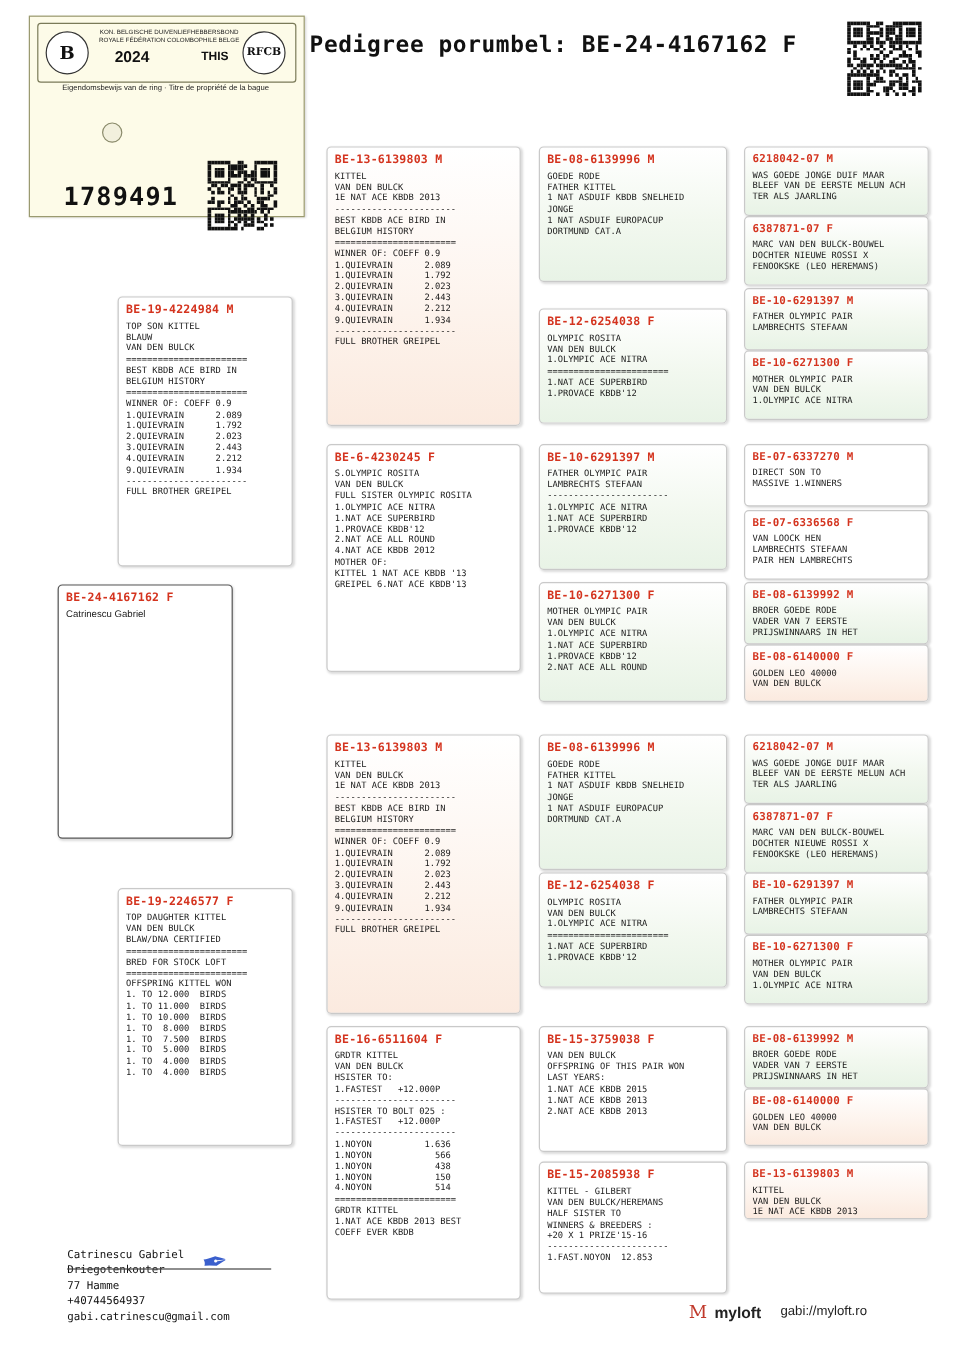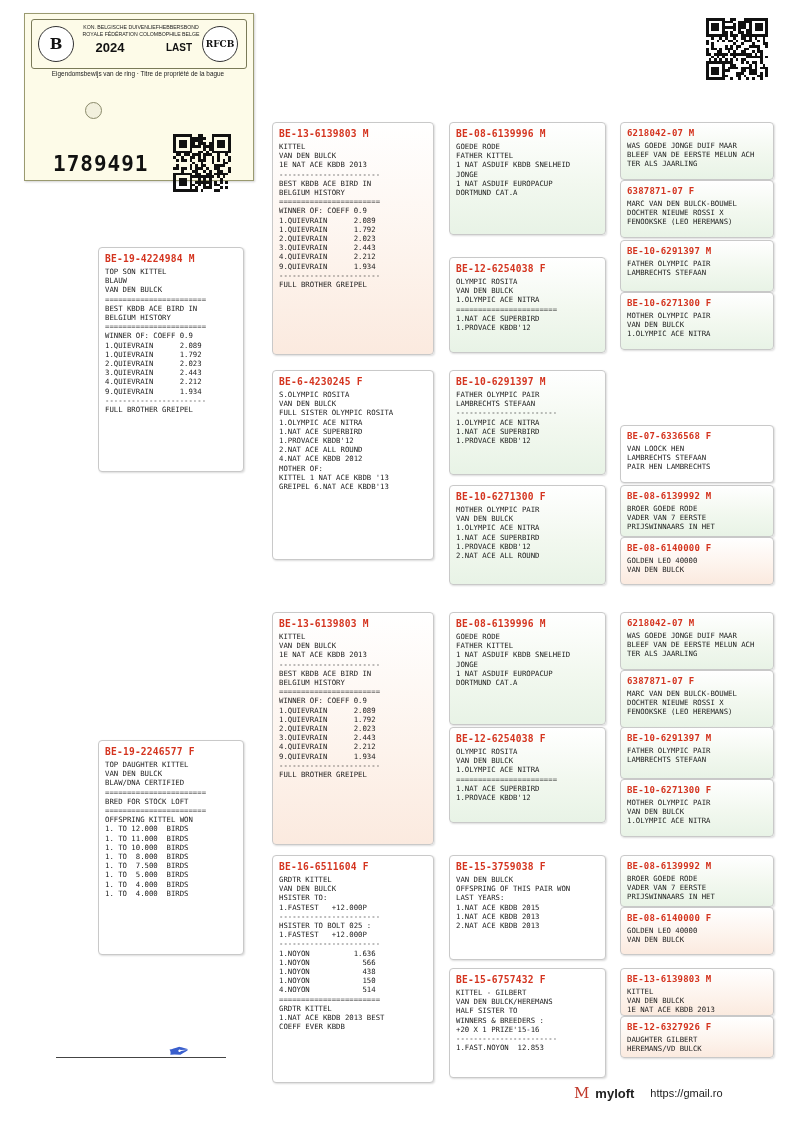--- a/index.html
+++ b/index.html
@@ -127,20 +127,21 @@
   }
   .myloft .mark{font-family:"DejaVu Serif",serif;font-size:15px;color:#c0392b;}
   .myloft .brand{font-weight:bold;font-size:13px;color:#222;}
   .myloft .url{font-size:11px;color:#222;margin-left:10px;}
 </style>
 </head>
 <body>
 
 <div class="page">
 
+  <div class="title">Pedigree porumbel: BE-24-4167162 F</div>
 
   <div class="qr-top" id="qrTop">
       <div class="cell" style="left: 0px; top: 0px; width: 2.69565px; height: 2.69565px;"></div>
       <div class="cell" style="left: 2.69565px; top: 0px; width: 2.69565px; height: 2.69565px;"></div>
       <div class="cell" style="left: 5.3913px; top: 0px; width: 2.69565px; height: 2.69565px;"></div>
       <div class="cell" style="left: 8.08696px; top: 0px; width: 2.69565px; height: 2.69565px;"></div>
       <div class="cell" style="left: 10.7826px; top: 0px; width: 2.69565px; height: 2.69565px;"></div>
       <div class="cell" style="left: 13.4783px; top: 0px; width: 2.69565px; height: 2.69565px;"></div>
       <div class="cell" style="left: 16.1739px; top: 0px; width: 2.69565px; height: 2.69565px;"></div>
       <div class="cell" style="left: 24.2609px; top: 0px; width: 2.69565px; height: 2.69565px;"></div>
@@ -423,21 +424,21 @@
     </div>
 
   <div class="ring-cert">
     <div class="ring-inner">
       <div class="ring-logo">B</div>
       <div class="ring-fed">
         <div>KON. BELGISCHE DUIVENLIEFHEBBERSBOND</div>
         <div>ROYALE FÉDÉRATION COLOMBOPHILE BELGE</div>
       </div>
       <div class="ring-year">2024</div>
-      <div class="ring-belg">LAST</div>
+      <div class="ring-belg">THIS</div>
       <div class="ring-logo2">RFCB</div>
     </div>
     <div class="ring-sub">Eigendomsbewijs van de ring · Titre de propriété de la bague</div>
     <div class="ring-dot"></div>
     <div class="ring-number">1789491</div>
     <div class="ring-qr" id="qrRing">
         <div class="cell" style="left: 0px; top: 0px; width: 2.7619px; height: 2.7619px;"></div>
         <div class="cell" style="left: 2.7619px; top: 0px; width: 2.7619px; height: 2.7619px;"></div>
         <div class="cell" style="left: 5.52381px; top: 0px; width: 2.7619px; height: 2.7619px;"></div>
         <div class="cell" style="left: 8.28571px; top: 0px; width: 2.7619px; height: 2.7619px;"></div>
@@ -694,20 +695,24 @@
 1.QUIEVRAIN      2.089
 1.QUIEVRAIN      1.792
 2.QUIEVRAIN      2.023
 3.QUIEVRAIN      2.443
 4.QUIEVRAIN      2.212
 9.QUIEVRAIN      1.934
 -----------------------
 FULL BROTHER GREIPEL</div>
   </div>
 
+  <div class="card tint-white" style="left:48px;top:487px;width:146px;height:212px;border-color:#555;">
+    <div class="ring">BE-24-4167162 F</div>
+    <div class="lines" style="font-family:'Liberation Sans',sans-serif;font-size:8px;">Catrinescu Gabriel</div>
+  </div>
 
   <div class="card tint-white" style="left:98px;top:740px;width:146px;height:215px;">
     <div class="ring">BE-19-2246577 F</div>
     <div class="lines">TOP DAUGHTER KITTEL
 VAN DEN BULCK
 BLAW/DNA CERTIFIED
 =======================
 BRED FOR STOCK LOFT
 =======================
 OFFSPRING KITTEL WON
@@ -861,21 +866,21 @@
     <div class="ring">BE-15-3759038 F</div>
     <div class="lines">VAN DEN BULCK
 OFFSPRING OF THIS PAIR WON
 LAST YEARS:
 1.NAT ACE KBDB 2015
 1.NAT ACE KBDB 2013
 2.NAT ACE KBDB 2013</div>
   </div>
 
   <div class="card tint-white" style="left:449px;top:968px;width:157px;height:110px;">
-    <div class="ring">BE-15-6757432 F</div>
+    <div class="ring">BE-15-2085938 F</div>
     <div class="lines">KITTEL - GILBERT
 VAN DEN BULCK/HEREMANS
 HALF SISTER TO
 WINNERS &amp; BREEDERS :
 +20 X 1 PRIZE'15-16
 -----------------------
 1.FAST.NOYON  12.853</div>
   </div>
 
   <div class="card tint-green" style="left:620px;top:122px;width:154px;height:58px;">
@@ -898,20 +903,25 @@
 LAMBRECHTS STEFAAN</div>
   </div>
 
   <div class="card tint-green" style="left:620px;top:292px;width:154px;height:58px;">
     <div class="ring sm">BE-10-6271300 F</div>
     <div class="lines">MOTHER OLYMPIC PAIR
 VAN DEN BULCK
 1.OLYMPIC ACE NITRA</div>
   </div>
 
+  <div class="card tint-white" style="left:620px;top:370px;width:154px;height:52px;">
+    <div class="ring sm">BE-07-6337270 M</div>
+    <div class="lines">DIRECT SON TO
+MASSIVE 1.WINNERS</div>
+  </div>
 
   <div class="card tint-white" style="left:620px;top:425px;width:154px;height:58px;">
     <div class="ring sm">BE-07-6336568 F</div>
     <div class="lines">VAN LOOCK HEN
 LAMBRECHTS STEFAAN
 PAIR HEN LAMBRECHTS</div>
   </div>
 
   <div class="card tint-green" style="left:620px;top:485px;width:154px;height:52px;">
     <div class="ring sm">BE-08-6139992 M</div>
@@ -966,28 +976,28 @@
 VAN DEN BULCK</div>
   </div>
 
   <div class="card tint-peach" style="left:620px;top:968px;width:154px;height:48px;">
     <div class="ring sm">BE-13-6139803 M</div>
     <div class="lines">KITTEL
 VAN DEN BULCK
 1E NAT ACE KBDB 2013</div>
   </div>
 
-  <div class="card tint-peach" style="left:620px;top:1016px;width:154px;height:42px;">
-    <div class="ring sm">BE-12-6327926 F</div>
-    <div class="lines">DAUGHTER GILBERT
-HEREMANS/VD BULCK</div>
-  </div>
-
+
+  <div class="footer-text"><span>Catrinescu Gabriel</span>
+<span>Driegotenkouter</span>
+<span>77 Hamme</span>
+<span>+40744564937</span>
+<span>gabi.catrinescu@gmail.com</span></div>
   <div class="sig">✒</div>
   <div class="sig-line"></div>
 
   <div class="myloft">
     <span class="mark">M</span>
     <span class="brand">myloft</span>
-    <span class="url">https://gmail.ro</span>
+    <span class="url">gabi://myloft.ro</span>
   </div>
 
 </div>
 
 </body></html>

